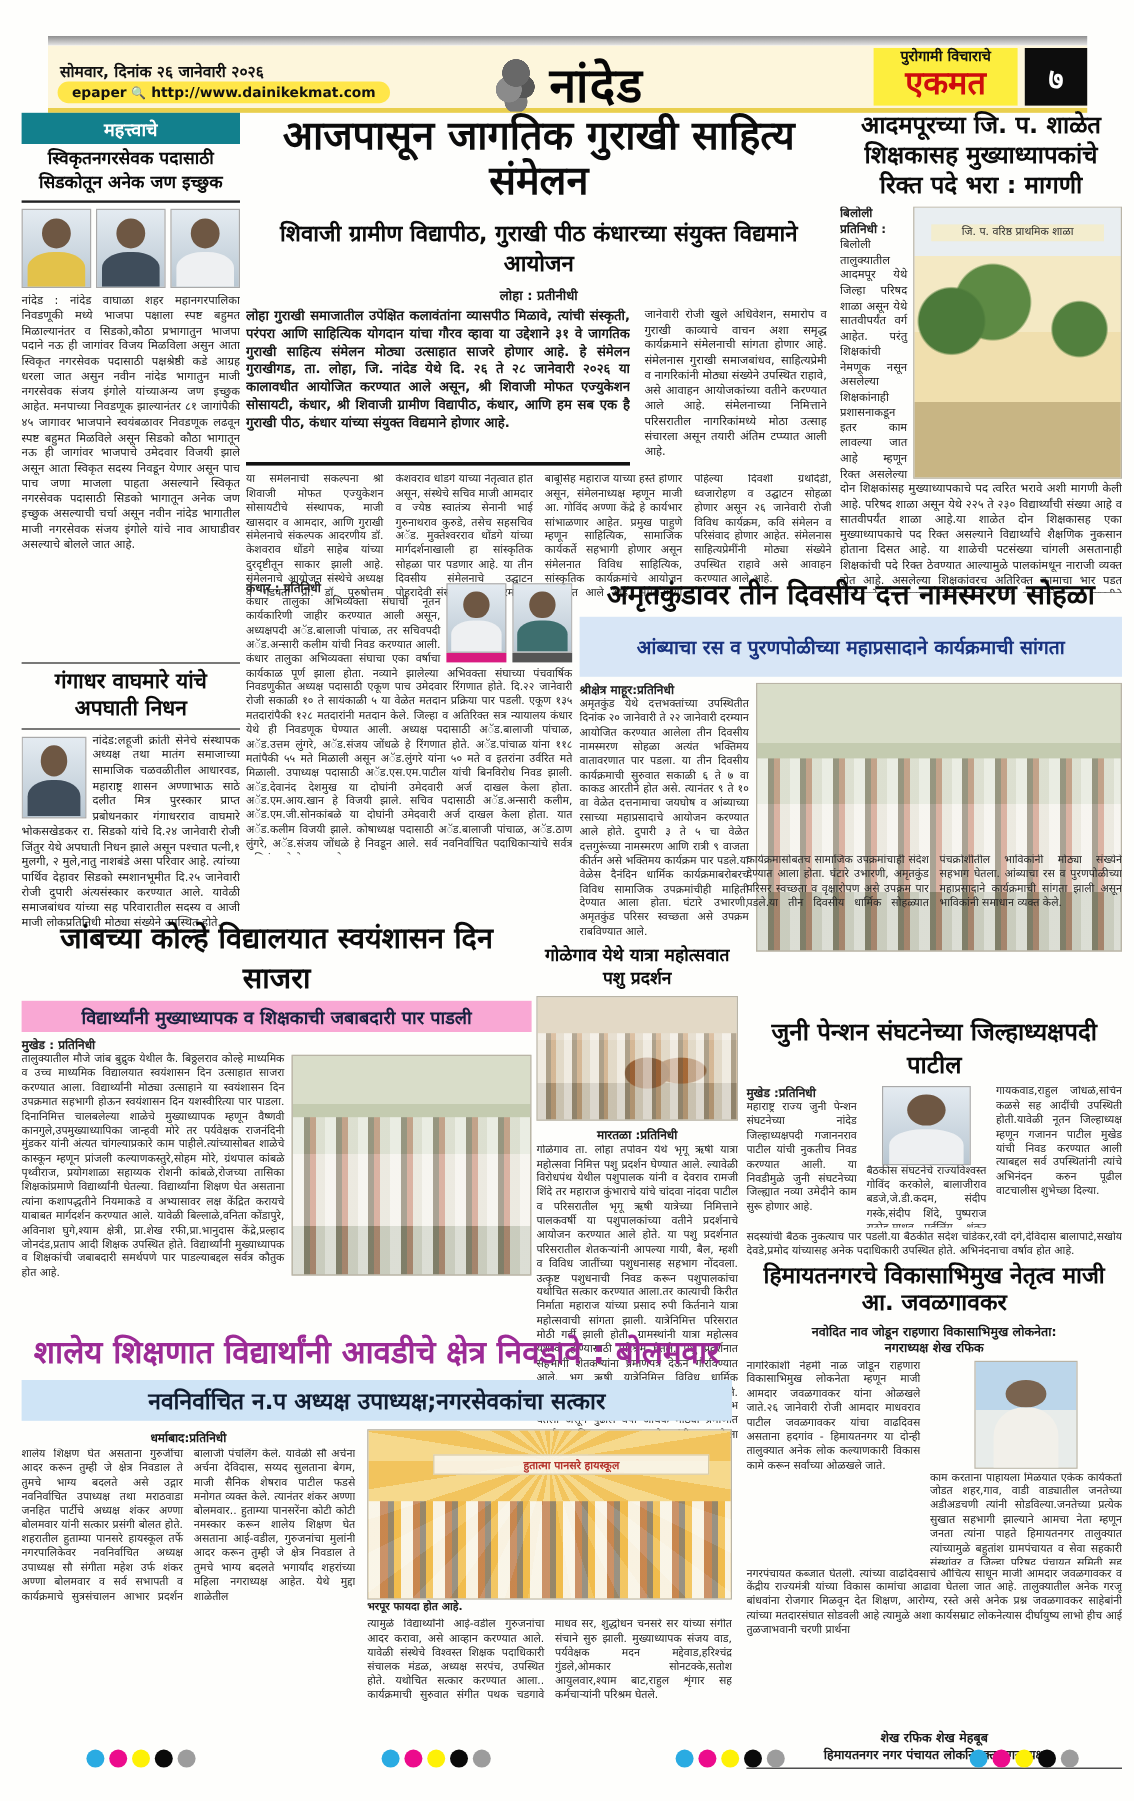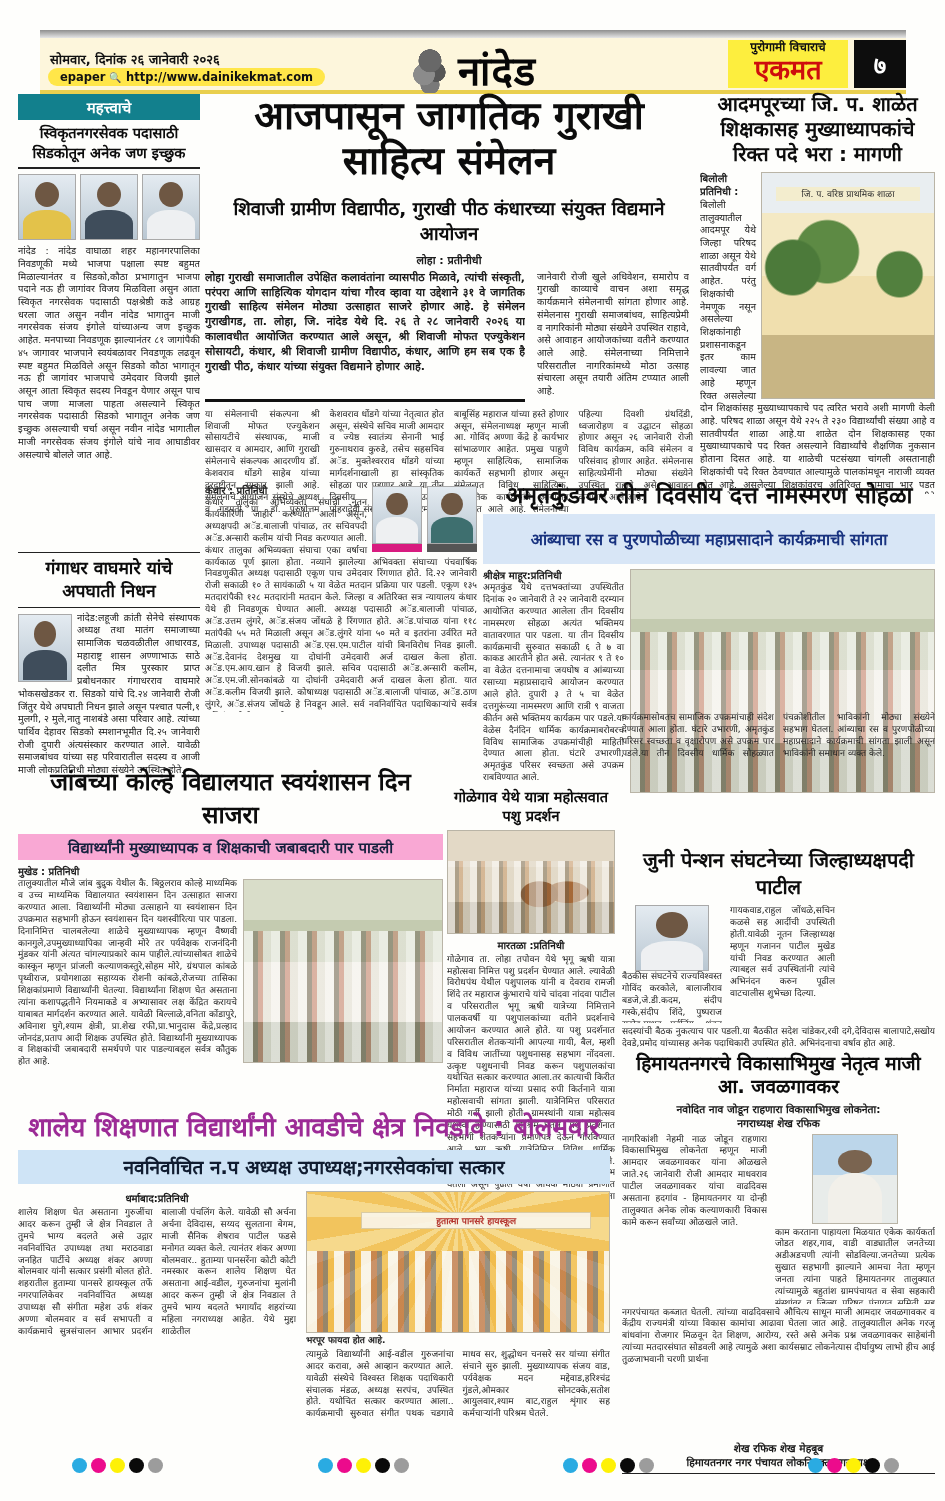--- a/index.html
+++ b/index.html
@@ -117,21 +117,21 @@
 
   <div class="abs" style="left:18px;top:552px;width:182px;">
     <div class="hl ctr" style="font-size:17.5px;line-height:1.3;padding:4px 0;border-top:1.5px solid #222;border-bottom:1.5px solid #222;">गंगाधर वाघमारे यांचे अपघाती निधन</div>
     <div class="body-txt2 jt ov" style="height:215px;margin-top:4px;">
       <div class="portrait" style="width:52px;height:66px;float:left;margin:2px 5px 2px 0;"></div>
       <span>नांदेड:लहूजी क्रांती सेनेचे संस्थापक अध्यक्ष तथा मातंग समाजाच्या सामाजिक चळवळीतील आधारवड, महाराष्ट्र शासन अण्णाभाऊ साठे दलीत मित्र पुरस्कार प्राप्त प्रबोधनकार गंगाधरराव वाघमारे भोकसखेडकर रा. सिडको यांचे दि.२४ जानेवारी रोजी जिंतुर येथे अपघाती निधन झाले असून पश्चात पत्नी,१ मुलगी, २ मुले,नातु नाशबंडे असा परिवार आहे. त्यांच्या पार्थिव देहावर सिडको स्मशानभूमीत दि.२५ जानेवारी रोजी दुपारी अंत्यसंस्कार करण्यात आले. यावेळी समाजबांधव यांच्या सह परिवारातील सदस्य व आजी माजी लोकप्रतिनिधी मोठ्या संख्येने उपस्थित होते.</span>
     </div>
   </div>
 
   <div class="abs" style="left:205px;top:94px;width:488px;">
-    <div class="hl ctr" style="font-size:39px;line-height:1.15;">आजपासून जागतिक गुराखी साहित्य संमेलन</div>
+    <div class="hl ctr" style="font-size:33px;line-height:1.15;">आजपासून जागतिक गुराखी साहित्य संमेलन</div>
     <div class="hl ctr" style="font-size:18.5px;margin-top:8px;padding:3px 0;">शिवाजी ग्रामीण विद्यापीठ, गुराखी पीठ कंधारच्या संयुक्त विद्यमाने आयोजन</div>
     <div class="ctr dateline" style="font-size:11px;margin-top:4px;">लोहा : प्रतीनीधी</div>
     <div style="display:flex;gap:12px;margin-top:4px;">
       <div class="jt ov" style="width:320px;height:128px;font-size:11px;font-weight:bold;line-height:1.35;border-bottom:3px solid #111;">लोहा गुराखी समाजातील उपेक्षित कलावंतांना व्यासपीठ मिळावे, त्यांची संस्कृती, परंपरा आणि साहित्यिक योगदान यांचा गौरव व्हावा या उद्देशाने ३१ वे जागतिक गुराखी साहित्य संमेलन मोठ्या उत्साहात साजरे होणार आहे. हे संमेलन गुराखीगड, ता. लोहा, जि. नांदेड येथे दि. २६ ते २८ जानेवारी २०२६ या कालावधीत आयोजित करण्यात आले असून, श्री शिवाजी मोफत एज्युकेशन सोसायटी, कंधार, श्री शिवाजी ग्रामीण विद्यापीठ, कंधार, आणि हम सब एक है गुराखी पीठ, कंधार यांच्या संयुक्त विद्यमाने होणार आहे.</div>
       <div class="body-txt2 jt ov" style="width:152px;height:131px;">जानेवारी रोजी खुले अधिवेशन, समारोप व गुराखी काव्याचे वाचन अशा समृद्ध कार्यक्रमाने संमेलनाची सांगता होणार आहे. संमेलनास गुराखी समाजबांधव, साहित्यप्रेमी व नागरिकांनी मोठ्या संख्येने उपस्थित राहावे, असे आवाहन आयोजकांच्या वतीने करण्यात आले आहे. संमेलनाच्या निमित्ताने परिसरातील नागरिकांमध्ये मोठा उत्साह संचारला असून तयारी अंतिम टप्प्यात आली आहे.</div>
     </div>
     <div class="body-txt jt ov cols4" style="margin-top:7px;height:132px;">या संमेलनाची संकल्पना श्री शिवाजी मोफत एज्युकेशन सोसायटीचे संस्थापक, माजी खासदार व आमदार, आणि गुराखी संमेलनाचे संकल्पक आदरणीय डॉ. केशवराव धोंडगे साहेब यांच्या दुरदृष्टीतून साकार झाली आहे. संमेलनाचे आयोजन संस्थेचे अध्यक्ष व गडपती प्रा. डॉ. पुरुषोत्तम केशवराव धोंडगे यांच्या नेतृत्वात होत असून, संस्थेचे सचिव माजी आमदार व ज्येष्ठ स्वातंत्र्य सेनानी भाई गुरुनाथराव कुरुडे, तसेच सहसचिव अॅड. मुक्तेश्वरराव धोंडगे यांच्या मार्गदर्शनाखाली हा सांस्कृतिक सोहळा पार पडणार आहे. या तीन दिवसीय संमेलनाचे उद्घाटन पोहरादेवी संस्थानचे महंत परमपूज्य बाबूसिंह महाराज यांच्या हस्ते होणार असून, संमेलनाध्यक्ष म्हणून माजी आ. गोविंद अण्णा केंद्रे हे कार्यभार सांभाळणार आहेत. प्रमुख पाहुणे म्हणून साहित्यिक, सामाजिक कार्यकर्ते सहभागी होणार असून संमेलनात विविध साहित्यिक, सांस्कृतिक कार्यक्रमांचे आयोजन करण्यात आले आहे. संमेलनाच्या पहिल्या दिवशी ग्रंथदिंडी, ध्वजारोहण व उद्घाटन सोहळा होणार असून २६ जानेवारी रोजी विविध कार्यक्रम, कवि संमेलन व परिसंवाद होणार आहेत. संमेलनास साहित्यप्रेमींनी मोठ्या संख्येने उपस्थित राहावे असे आवाहन करण्यात आले आहे.</div>
   </div>
 
   <div class="abs" style="left:700px;top:92px;width:235px;">
@@ -187,20 +187,24 @@
   <div class="abs" style="left:447px;top:788px;width:168px;">
     <div class="hl ctr" style="font-size:14.5px;line-height:1.3;">गोळेगाव येथे यात्रा महोत्सवात पशु प्रदर्शन</div>
     <div class="photo photo-cattle" style="width:166px;height:102px;margin-top:4px;"></div>
     <div class="ctr dateline" style="margin-top:4px;">मारतळा :प्रतिनिधी</div>
     <div class="body-txt jt ov" style="height:540px;margin-top:2px;">गोळेगाव ता. लोहा तपोवन येथे भृगू ऋषी यात्रा महोत्सवा निमित्त पशु प्रदर्शन घेण्यात आले. ल्यावेळी विरोधपंथ येथील पशुपालक यांनी व देवराव रामजी शिंदे तर महाराज कुंभाराचे यांचे चांदवा नांदवा पाटील व परिसरातील भृगू ऋषी यात्रेच्या निमित्ताने पालकवर्षी या पशुपालकांच्या वतीने प्रदर्शनाचे आयोजन करण्यात आले होते. या पशु प्रदर्शनात परिसरातील शेतकऱ्यांनी आपल्या गायी, बैल, म्हशी व विविध जातींच्या पशुधनासह सहभाग नोंदवला. उत्कृष्ट पशुधनाची निवड करून पशुपालकांचा यथोचित सत्कार करण्यात आला.तर कात्याची किरीत निर्माता महाराज यांच्या प्रसाद रुपी किर्तनाने यात्रा महोत्सवाची सांगता झाली. यात्रेनिमित्त परिसरात मोठी गर्दी झाली होती. ग्रामस्थांनी यात्रा महोत्सव यशस्वी होण्यासाठी परिश्रम घेतले. पशु प्रदर्शनात सहभागी शेतकऱ्यांना प्रमाणपत्र देऊन गौरविण्यात आले. भृगू ऋषी यात्रेनिमित्त विविध धार्मिक कार्यक्रमांचे आयोजन करण्यात आले होते. परिसरातील भाविकांनी मोठ्या संख्येने दर्शनाचा लाभ घेतला असून पुढील वर्षी अधिक मोठ्या प्रमाणात प्रदर्शन भरविण्याचा मानस आयोजकांनी व्यक्त केला आहे.</div>
   </div>
 
   <div class="abs" style="left:622px;top:846px;width:313px;">
     <div class="hl ctr" style="font-size:20px;">जुनी पेन्शन संघटनेच्या जिल्हाध्यक्षपदी पाटील</div>
     <div style="display:flex;gap:8px;margin-top:5px;">
+      <div class="body-txt jt ov" style="width:92px;height:118px;">
+        <div class="dateline">मुखेड :प्रतिनिधी</div>
+        <span>महाराष्ट्र राज्य जुनी पेन्शन संघटनेच्या नांदेड जिल्हाध्यक्षपदी गजाननराव पाटील यांची नुकतीच निवड करण्यात आली. या निवडीमुळे जुनी संघटनेच्या जिल्ह्यात नव्या उमेदीने काम सुरू होणार आहे.</span>
+      </div>
       <div style="width:100px;">
         <div class="portrait white" style="width:72px;height:64px;margin:0 auto;"></div>
         <div class="body-txt jt ov" style="height:52px;">बैठकीस संघटनेचे राज्यविश्वस्त गोविंद करकोले, बालाजीराव बडजे,जे.डी.कदम, संदीप गस्के,संदीप शिंदे, पुष्पराज राठोड,माधव पर्वलिंग, शंकर हसगुळे,हणमंत जोगेटे, संदीप</div>
       </div>
       <div class="body-txt jt ov" style="width:105px;height:118px;">गायकवाड,राहुल जोंधळे,सचिन कळसे सह आदींची उपस्थिती होती.यावेळी नूतन जिल्हाध्यक्ष म्हणून गजानन पाटील मुखेड यांची निवड करण्यात आली त्याबद्दल सर्व उपस्थितांनी त्यांचे अभिनंदन करुन पूढील वाटचालीस शुभेच्छा दिल्या.</div>
     </div>
     <div class="body-txt jt ov" style="height:34px;margin-top:3px;">सदस्यांची बैठक नुकत्याच पार पडली.या बैठकीत सदेश चांडेकर,रवी दगे,देविदास बालापाटे,सखोय देवडे,प्रमोद यांच्यासह अनेक पदाधिकारी उपस्थित होते. अभिनंदनाचा वर्षाव होत आहे.</div>
   </div>
 
   <div class="abs" style="left:622px;top:1052px;width:313px;">

